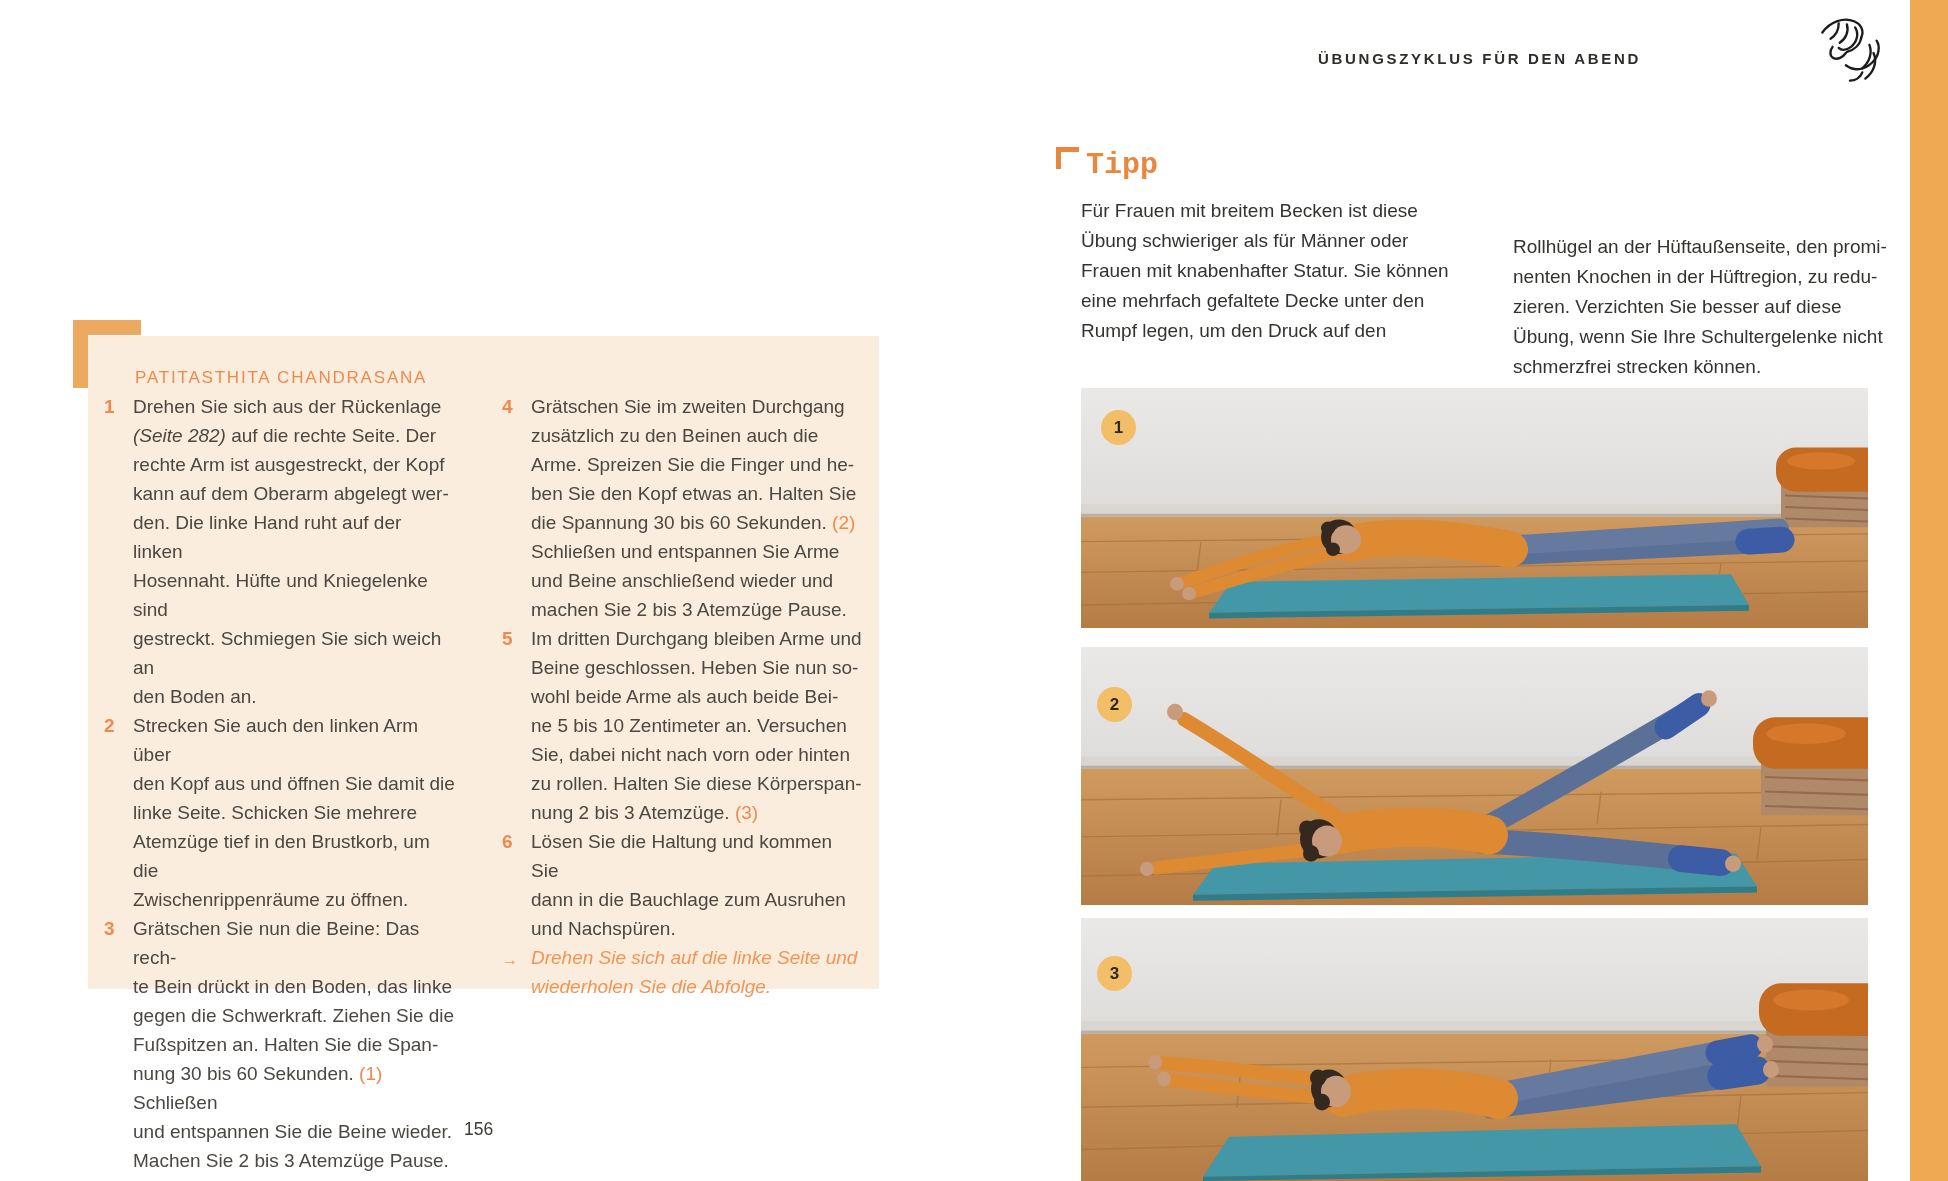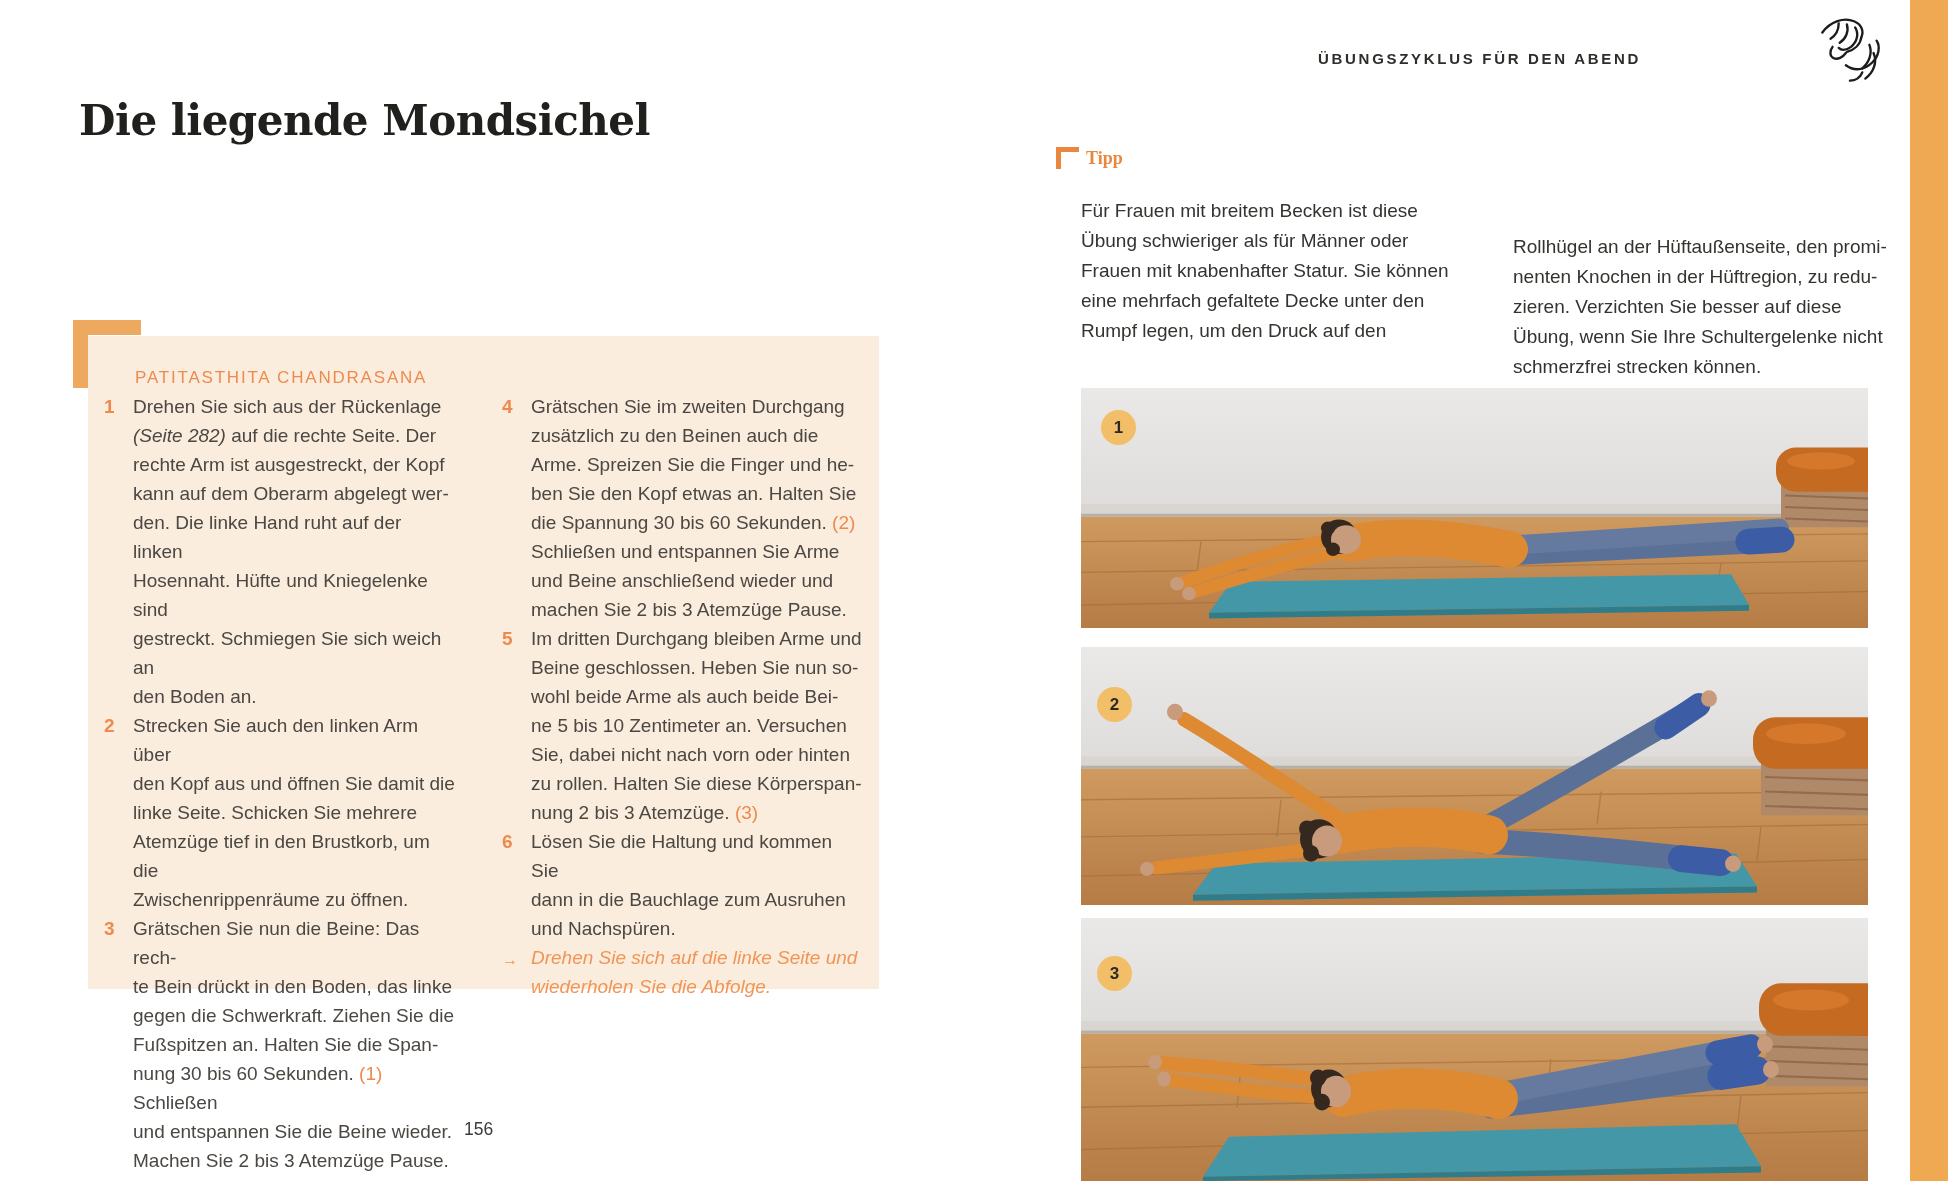--- a/index.html
+++ b/index.html
@@ -28,22 +28,22 @@
   .page-num{position:absolute;left:464px;top:1119px;font-size:17.5px;color:#3c3b38;}
 
   
   .running-header{position:absolute;left:1318px;top:30px;font-size:15px;font-weight:bold;
                   letter-spacing:2.7px;color:#2e2d2a;margin-top:20px;}
   .hand-icon{position:absolute;left:1808px;top:10px;width:86px;height:86px;}
   .edge-stripe{position:absolute;left:1910px;top:0;width:38px;height:1181px;background:#efa953;}
 
   .tip-corner{position:absolute;left:1056px;top:147px;width:23px;height:22px;
               border-left:5px solid #e9873f;border-top:5px solid #e9873f;box-sizing:border-box;}
-  .tip-label{position:absolute;left:1086px;top:148px;font-family:Liberation Serif, serif;
-             font-weight:bold;font-size:18px;color:#e9873f;}
+  .tip-label{position:absolute;left:1086px;top:148px;font-family:Liberation Mono, monospace;
+             font-weight:bold;font-size:30px;color:#e9873f;}
   .tip-col{position:absolute;top:196px;font-size:19px;font-weight:normal;line-height:30px;
            color:#34332f;white-space:pre-line;}
   .tip-col.t1{left:1081px;width:380px;}
   .tip-col.t2{left:1513px;width:390px;margin-top:36px;}
 
   .photo{position:absolute;left:1081px;width:787px;overflow:hidden;background:#e8e6e4;}
   .photo.p1{top:388px;height:240px;}
   .photo.p2{top:647px;height:258px;}
   .photo.p3{top:918px;height:263px;}
   .photo svg{display:block;width:100%;height:100%;}
@@ -52,21 +52,20 @@
          justify-content:center;}
   .photo.p1 .badge{left:20px;top:22px;}
   .photo.p2 .badge{left:16px;top:40px;}
   .photo.p3 .badge{left:16px;top:38px;}
 </style>
 </head>
 <body>
 
 <div class="sheet">
 
-  <h1 class="title">Die liegende Mondsichel</h1>
 
 
   <div class="box-corner"></div>
 
   <section class="ex-box">
     <h2 class="ex-heading">PATITASTHITA CHANDRASANA</h2>
     <div class="steps-col c1">
         <div class="step">
           <span class="num">1</span>
           <div class="stxt">Drehen Sie sich aus der Rückenlage<br><em>(Seite 282)</em> auf die rechte Seite. Der<br>rechte Arm ist ausgestreckt, der Kopf<br>kann auf dem Oberarm abgelegt wer-<br>den. Die linke Hand ruht auf der linken<br>Hosennaht. Hüfte und Kniegelenke sind<br>gestreckt. Schmiegen Sie sich weich an<br>den Boden an.</div>

